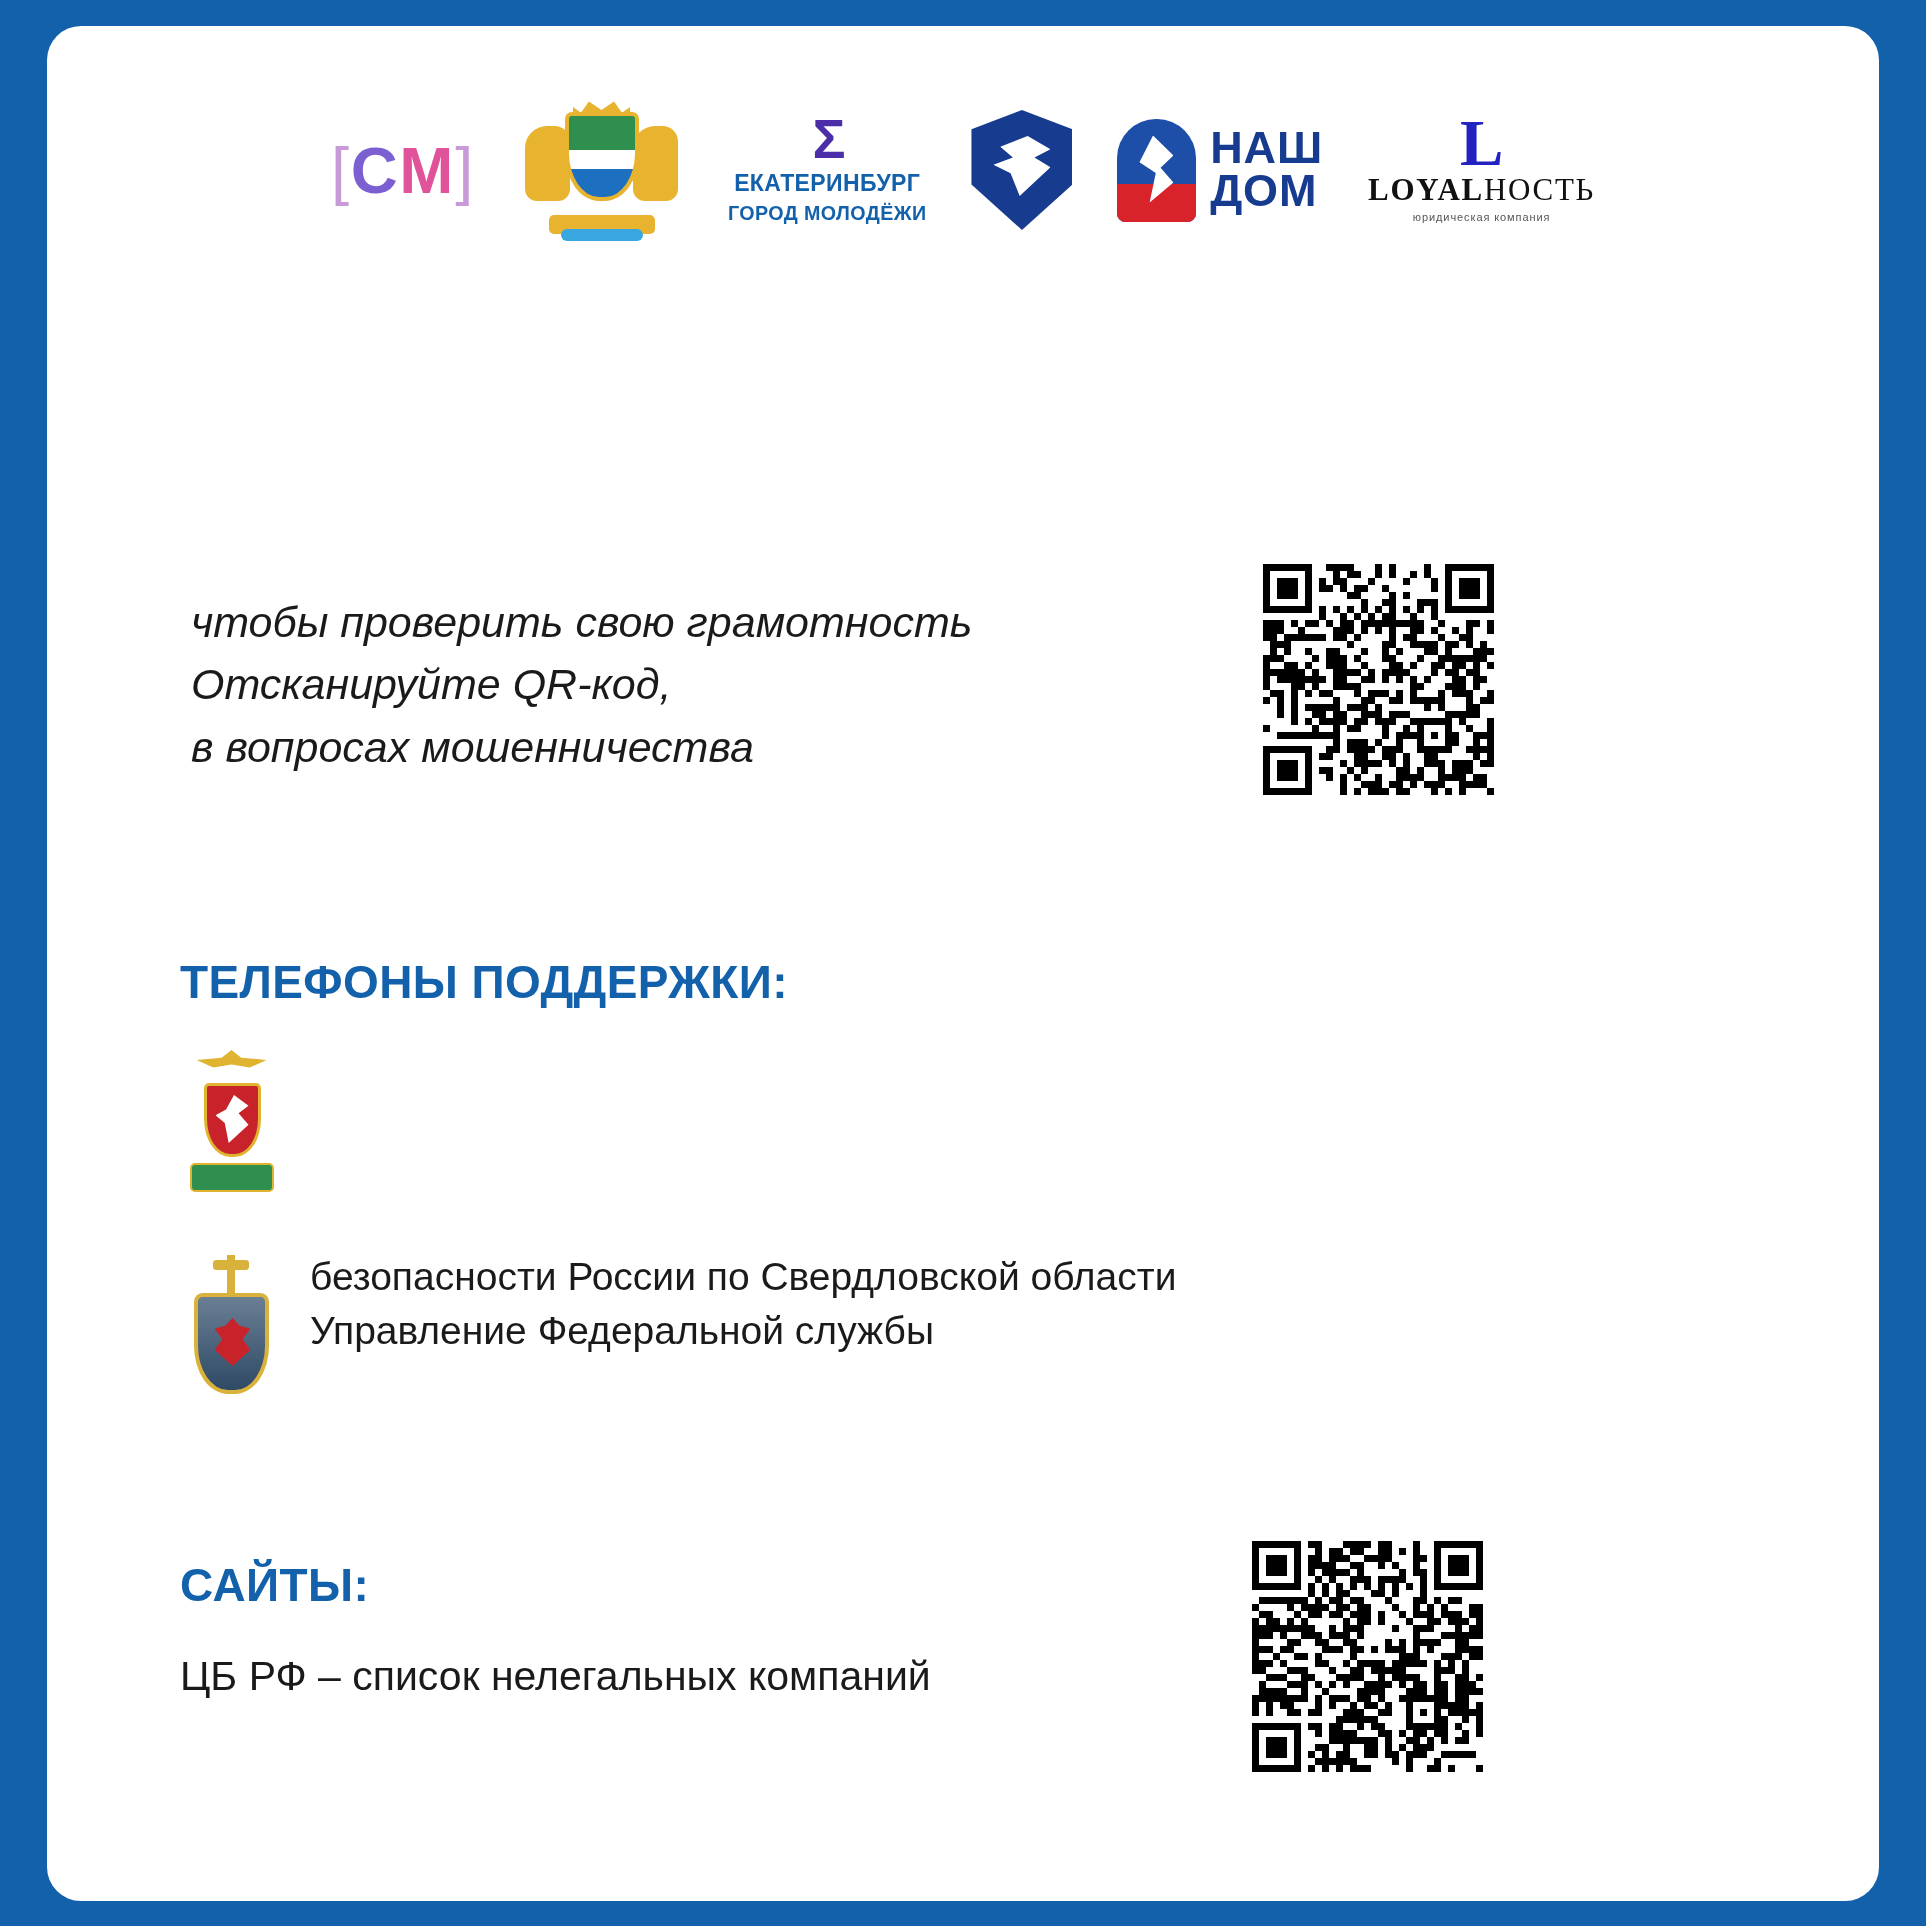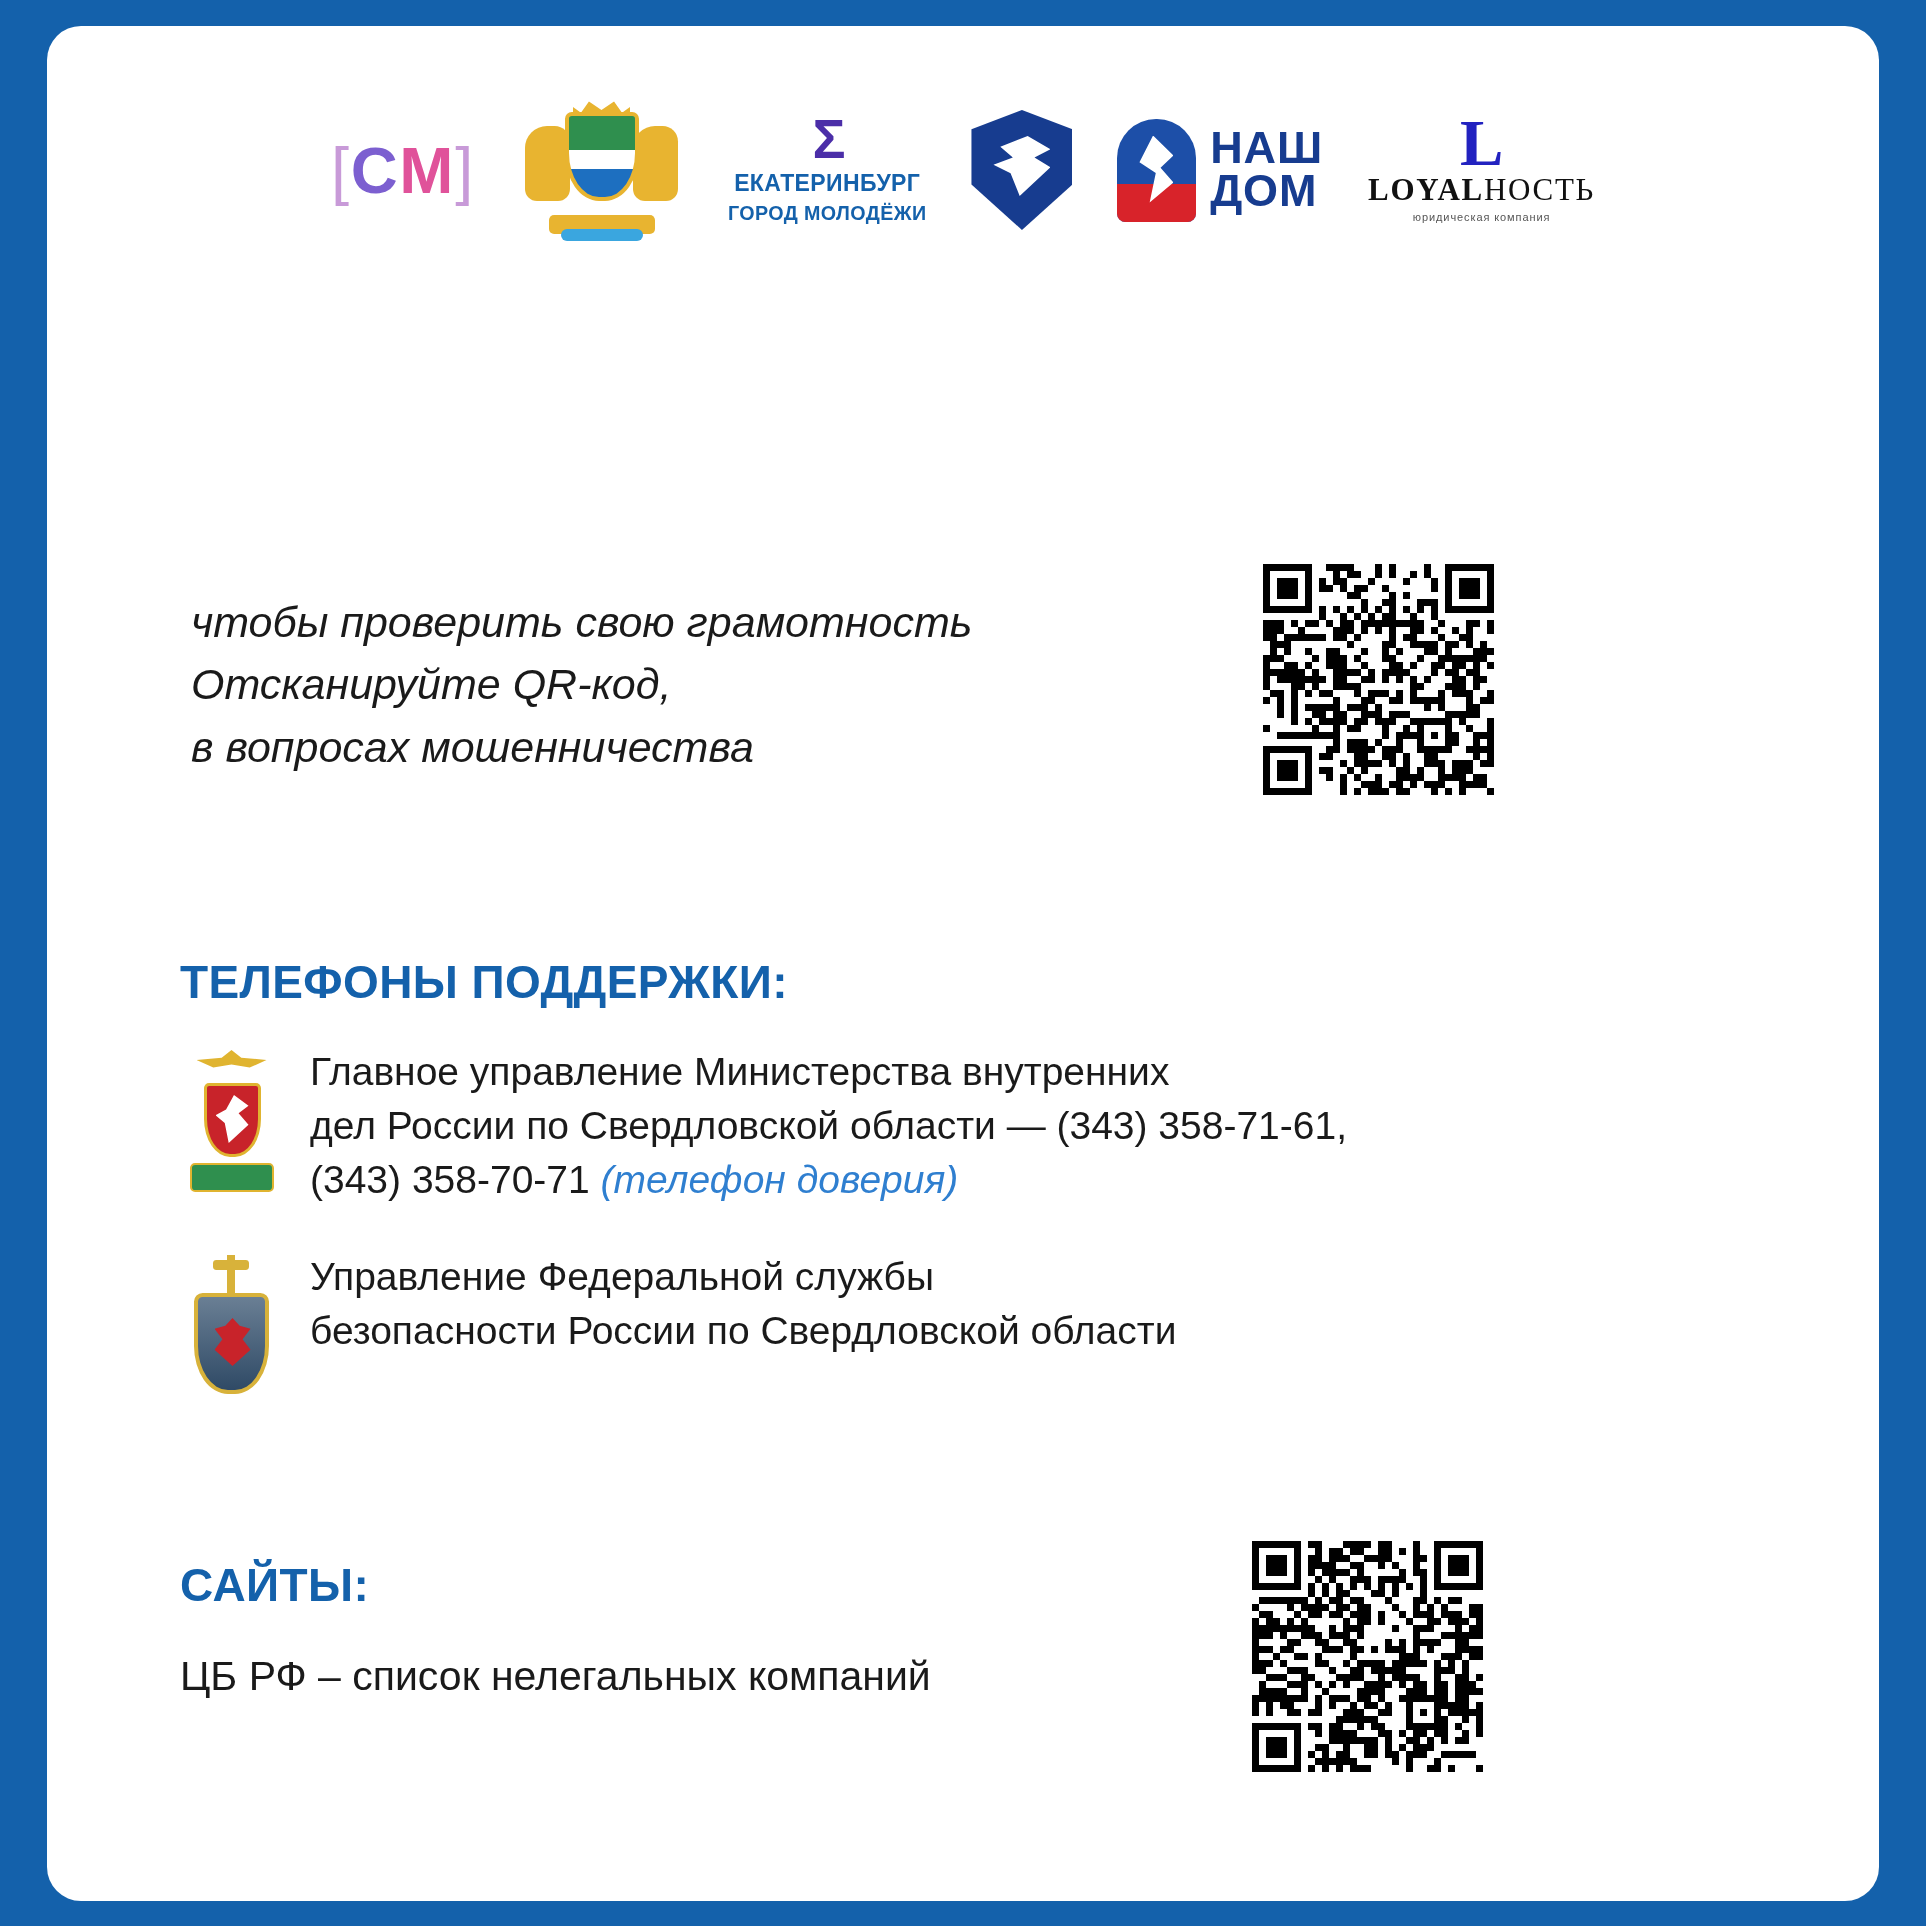--- a/index.html
+++ b/index.html
@@ -1551,41 +1551,34 @@
 
   <div class="contact contact-1">
     <div class="emblem">
       <div class="mvd">
         <div class="eagle"></div>
         <div class="shield"></div>
         <div class="griffin"></div>
         <div class="scroll"></div>
       </div>
     </div>
-    <div class="lines">
-      <div>Главное управление Министерства внутренних</div>
-      <div>дел России по Свердловской области — (343) 358-71-61,</div>
-      <div>
-        <span>(343) 358-70-71 </span><span class="it">(телефон доверия)</span>
-      </div>
-    </div>
   </div>
 
   <div class="contact contact-2">
     <div class="emblem">
       <div class="fsb">
         <div class="sword"></div>
         <div class="hilt"></div>
         <div class="shield"></div>
         <div class="eagle2"></div>
       </div>
     </div>
     <div class="lines">
+      <div>безопасности России по Свердловской области</div>
       <div>Управление Федеральной службы</div>
-      <div>безопасности России по Свердловской области</div>
     </div>
   </div>
 
   <div class="section-title sites-title">САЙТЫ:</div>
   <div class="site-line">ЦБ РФ – список нелегальных компаний</div>
 
   <div class="qr qr2">
       <div class="grid" style="grid-template-columns: repeat(33, 7px); grid-template-rows: repeat(33, 7px); width: 232px; height: 232px;">
         <i></i>
         <i></i>

